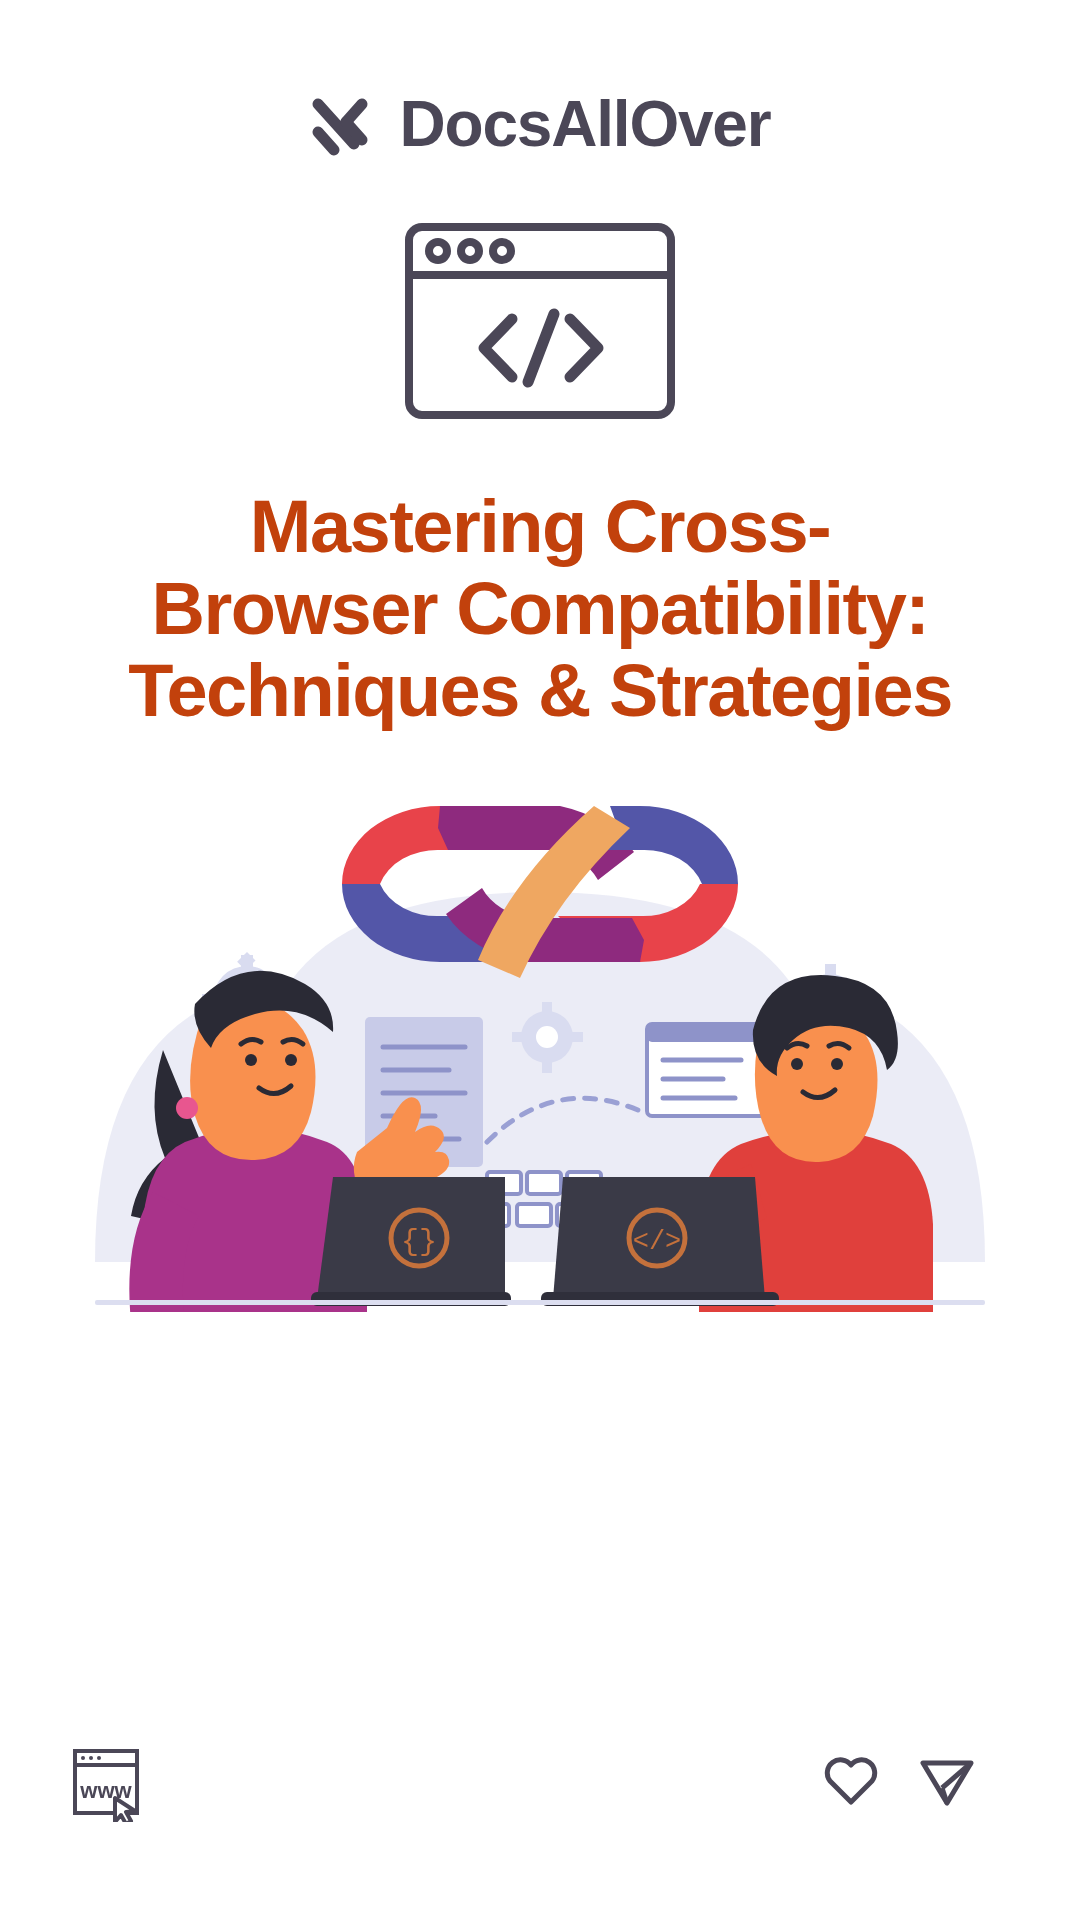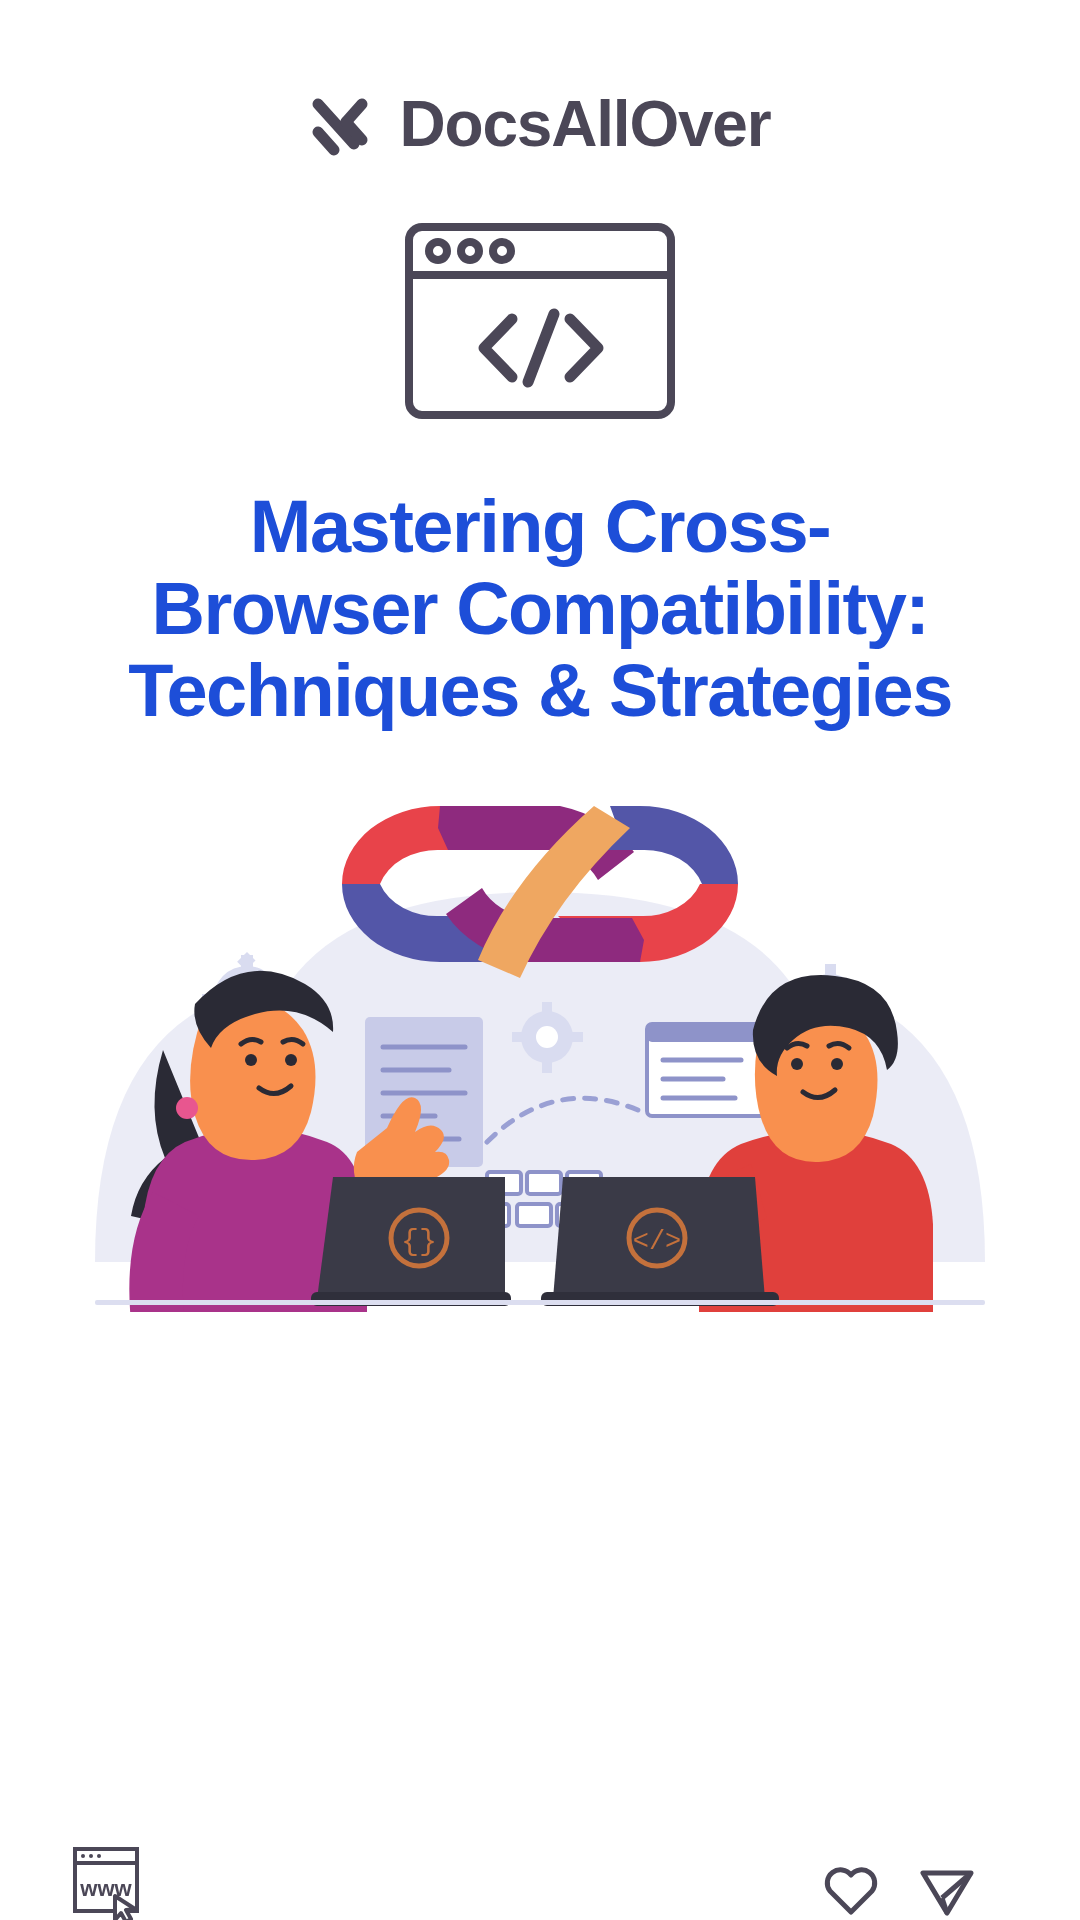--- a/index.html
+++ b/index.html
@@ -38,37 +38,37 @@
 
   
   .title{
     margin-top:66px;
     width:860px;
     text-align:center;
     font-size:74px;
     font-weight:bold;
     line-height:1.11;
     letter-spacing:-1.5px;
-    color:#1d4ed8;
+    color:#c2410c;
   }
 
   
   .illustration{
     margin-top:60px;
     width:1010px; height:520px;
     position:relative;
   }
   .illustration svg{ display:block; width:100%; height:100%; }
 
   
   .footer{
     position:absolute;
     left:0; right:0; bottom:0;
     height:172px;
-    display:flex; align-items:flex-end;
+    display:flex; align-items:flex-start;
     padding:0 102px 0 72px;
   }
   .footer-left{ display:flex; align-items:center; gap:26px; }
   .www-icon{ width:72px; height:74px; flex:none; }
   .site-url{
     font-size:53px;
     font-weight:300;
     letter-spacing:-0.5px;
     color:#4b4757;
     line-height:1;

